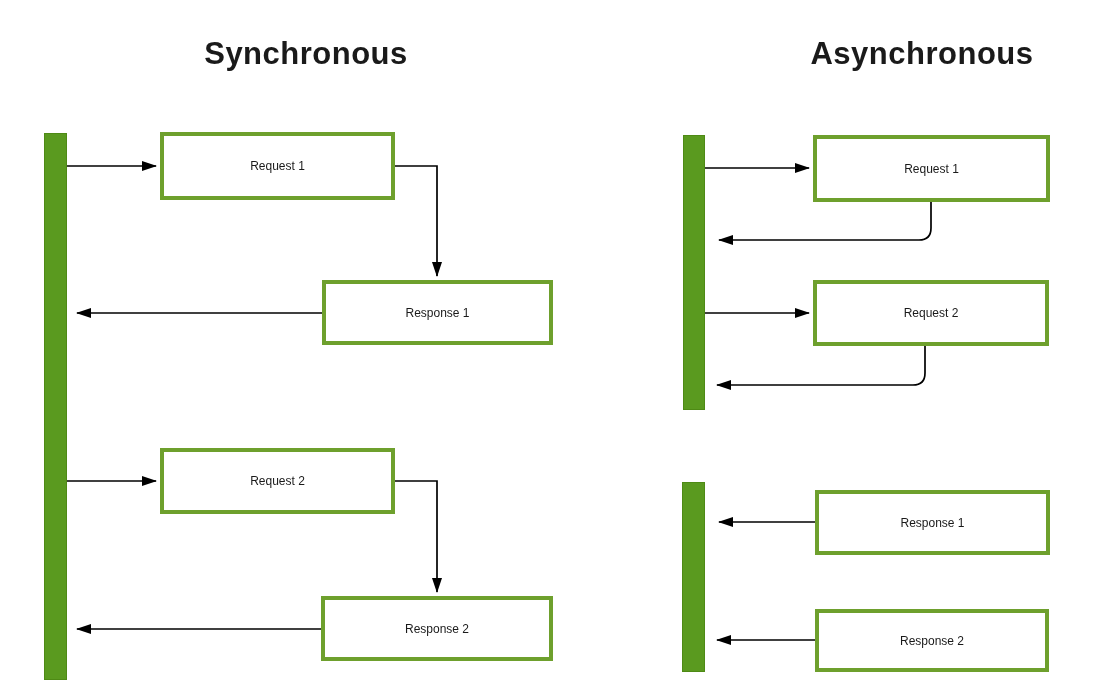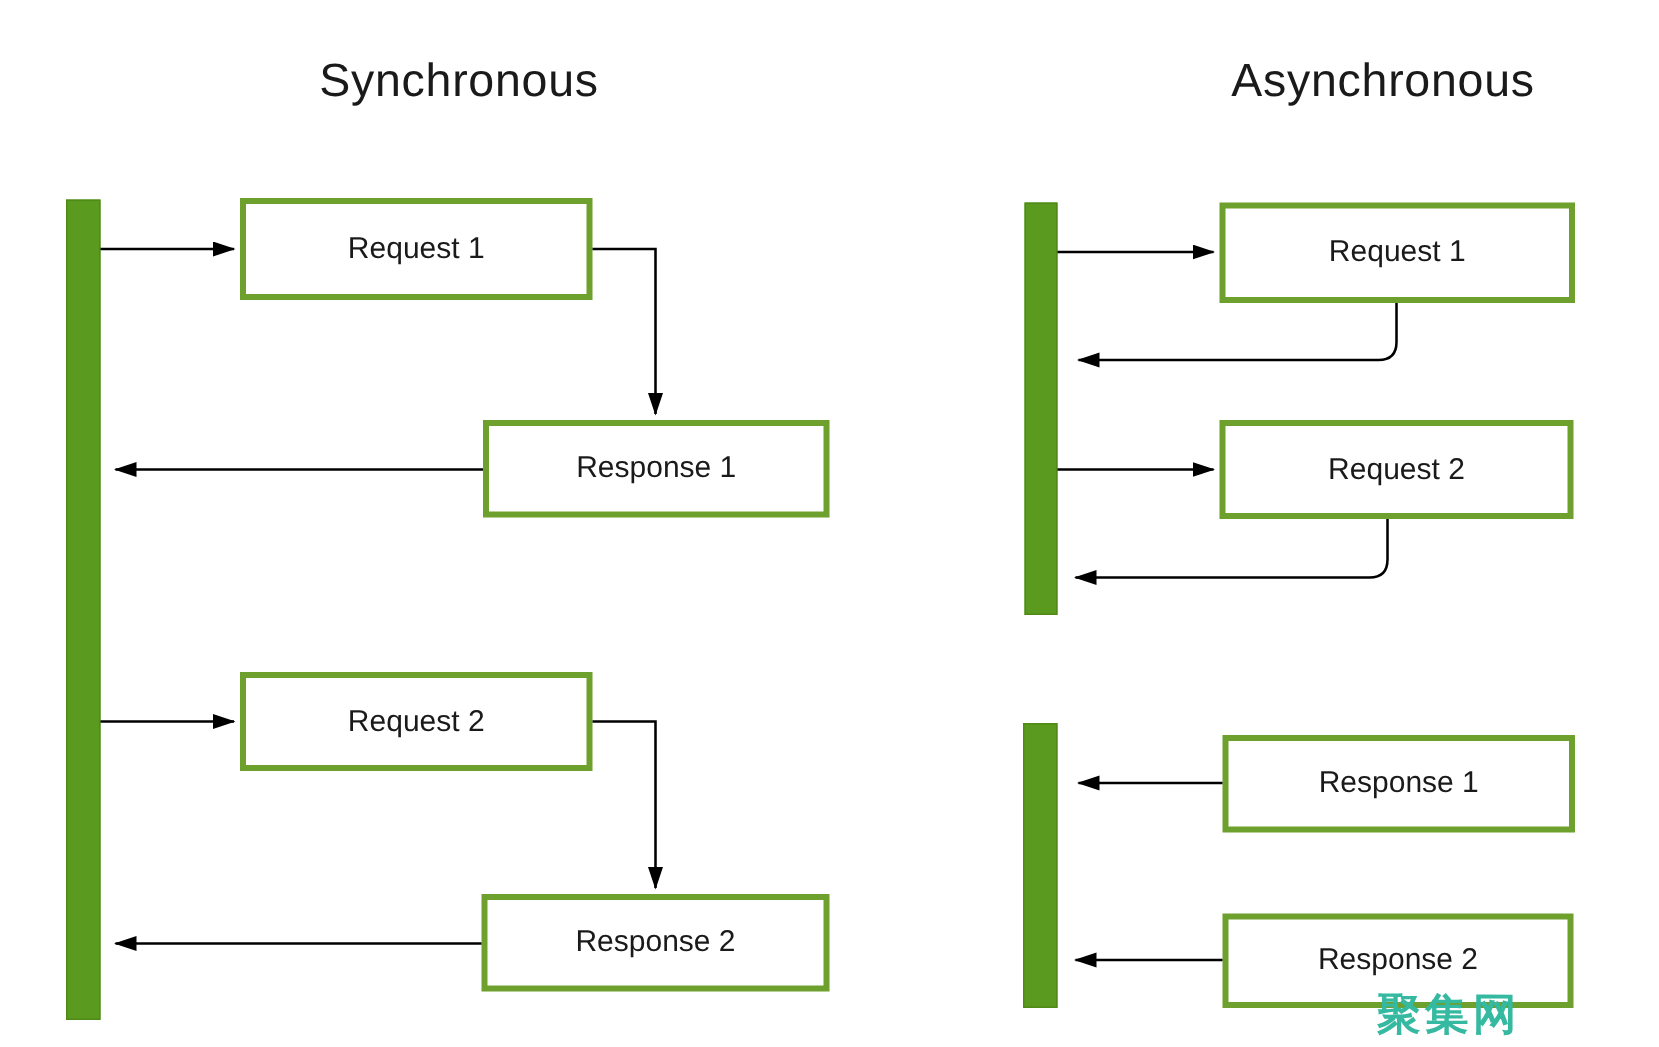--- a/index.html
+++ b/index.html
@@ -21,39 +21,39 @@
     width: 1106px;
     height: 698px;
     background: var(--background);
     overflow: hidden;
   }
   .title {
     position: absolute;
     width: 300px;
     text-align: center;
     font-size: 31px;
-    font-weight: normal;
+    font-weight: bold;
     color: var(--text-black);
     letter-spacing: 0.5px;
   }
   .lifeline {
     position: absolute;
     background: var(--bar-green);
     border: 1px solid #4e8a15;
     box-sizing: border-box;
   }
   .node {
     position: absolute;
     background: var(--box-fill);
     border: 4px solid var(--box-border-green);
     box-sizing: border-box;
     display: flex;
     align-items: center;
     justify-content: center;
-    font-size: 20px;
+    font-size: 12px;
     color: var(--text-black);
     white-space: nowrap;
   }
   svg.connectors {
     position: absolute;
     left: 0; top: 0;
     pointer-events: none;
   }
   .connector {
     fill: none;
@@ -123,15 +123,14 @@
     <path class="connector" d="M321,629 L77,629" marker-end="url(#ah)"></path>
 
     <path class="connector" d="M705,168 L809,168" marker-end="url(#ah)"></path>
     <path class="connector" d="M931,202 L931,228 Q931,240 919,240 L719,240" marker-end="url(#ah)"></path>
     <path class="connector" d="M705,313 L809,313" marker-end="url(#ah)"></path>
     <path class="connector" d="M925,346 L925,373 Q925,385 913,385 L717,385" marker-end="url(#ah)"></path>
     <path class="connector" d="M815,522 L719,522" marker-end="url(#ah)"></path>
     <path class="connector" d="M815,640 L717,640" marker-end="url(#ah)"></path>
   </svg>
 
-  <div class="watermark" style="left:918px; top:657px;">聚集网</div>
 
 </div>
 
 </body></html>

